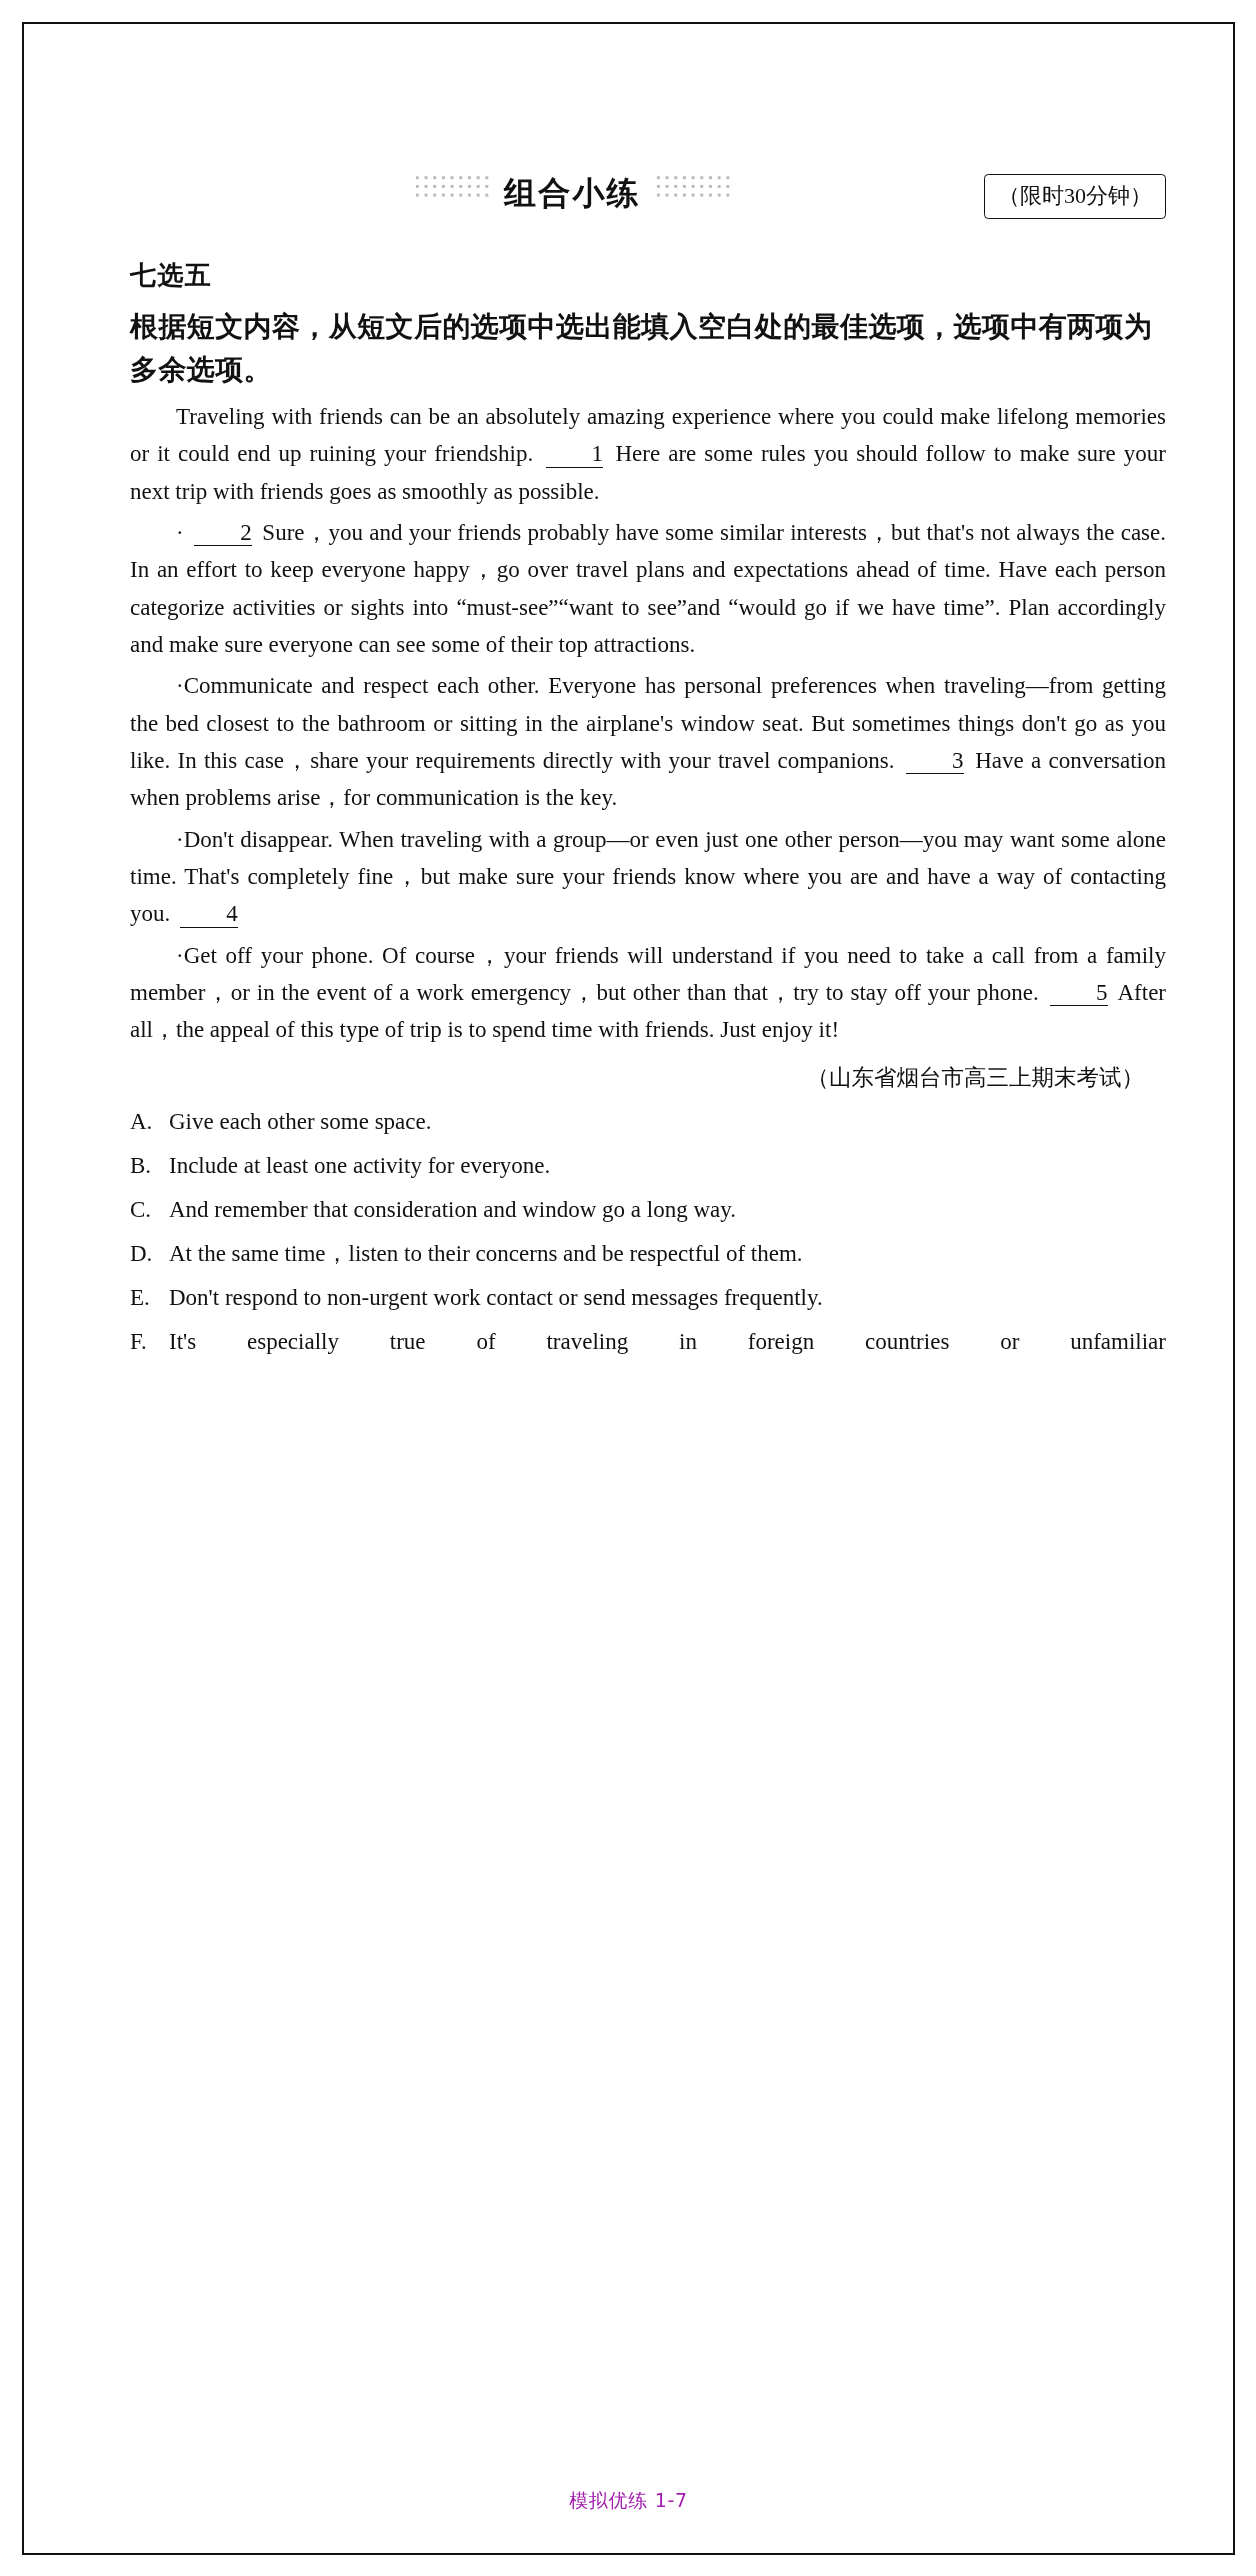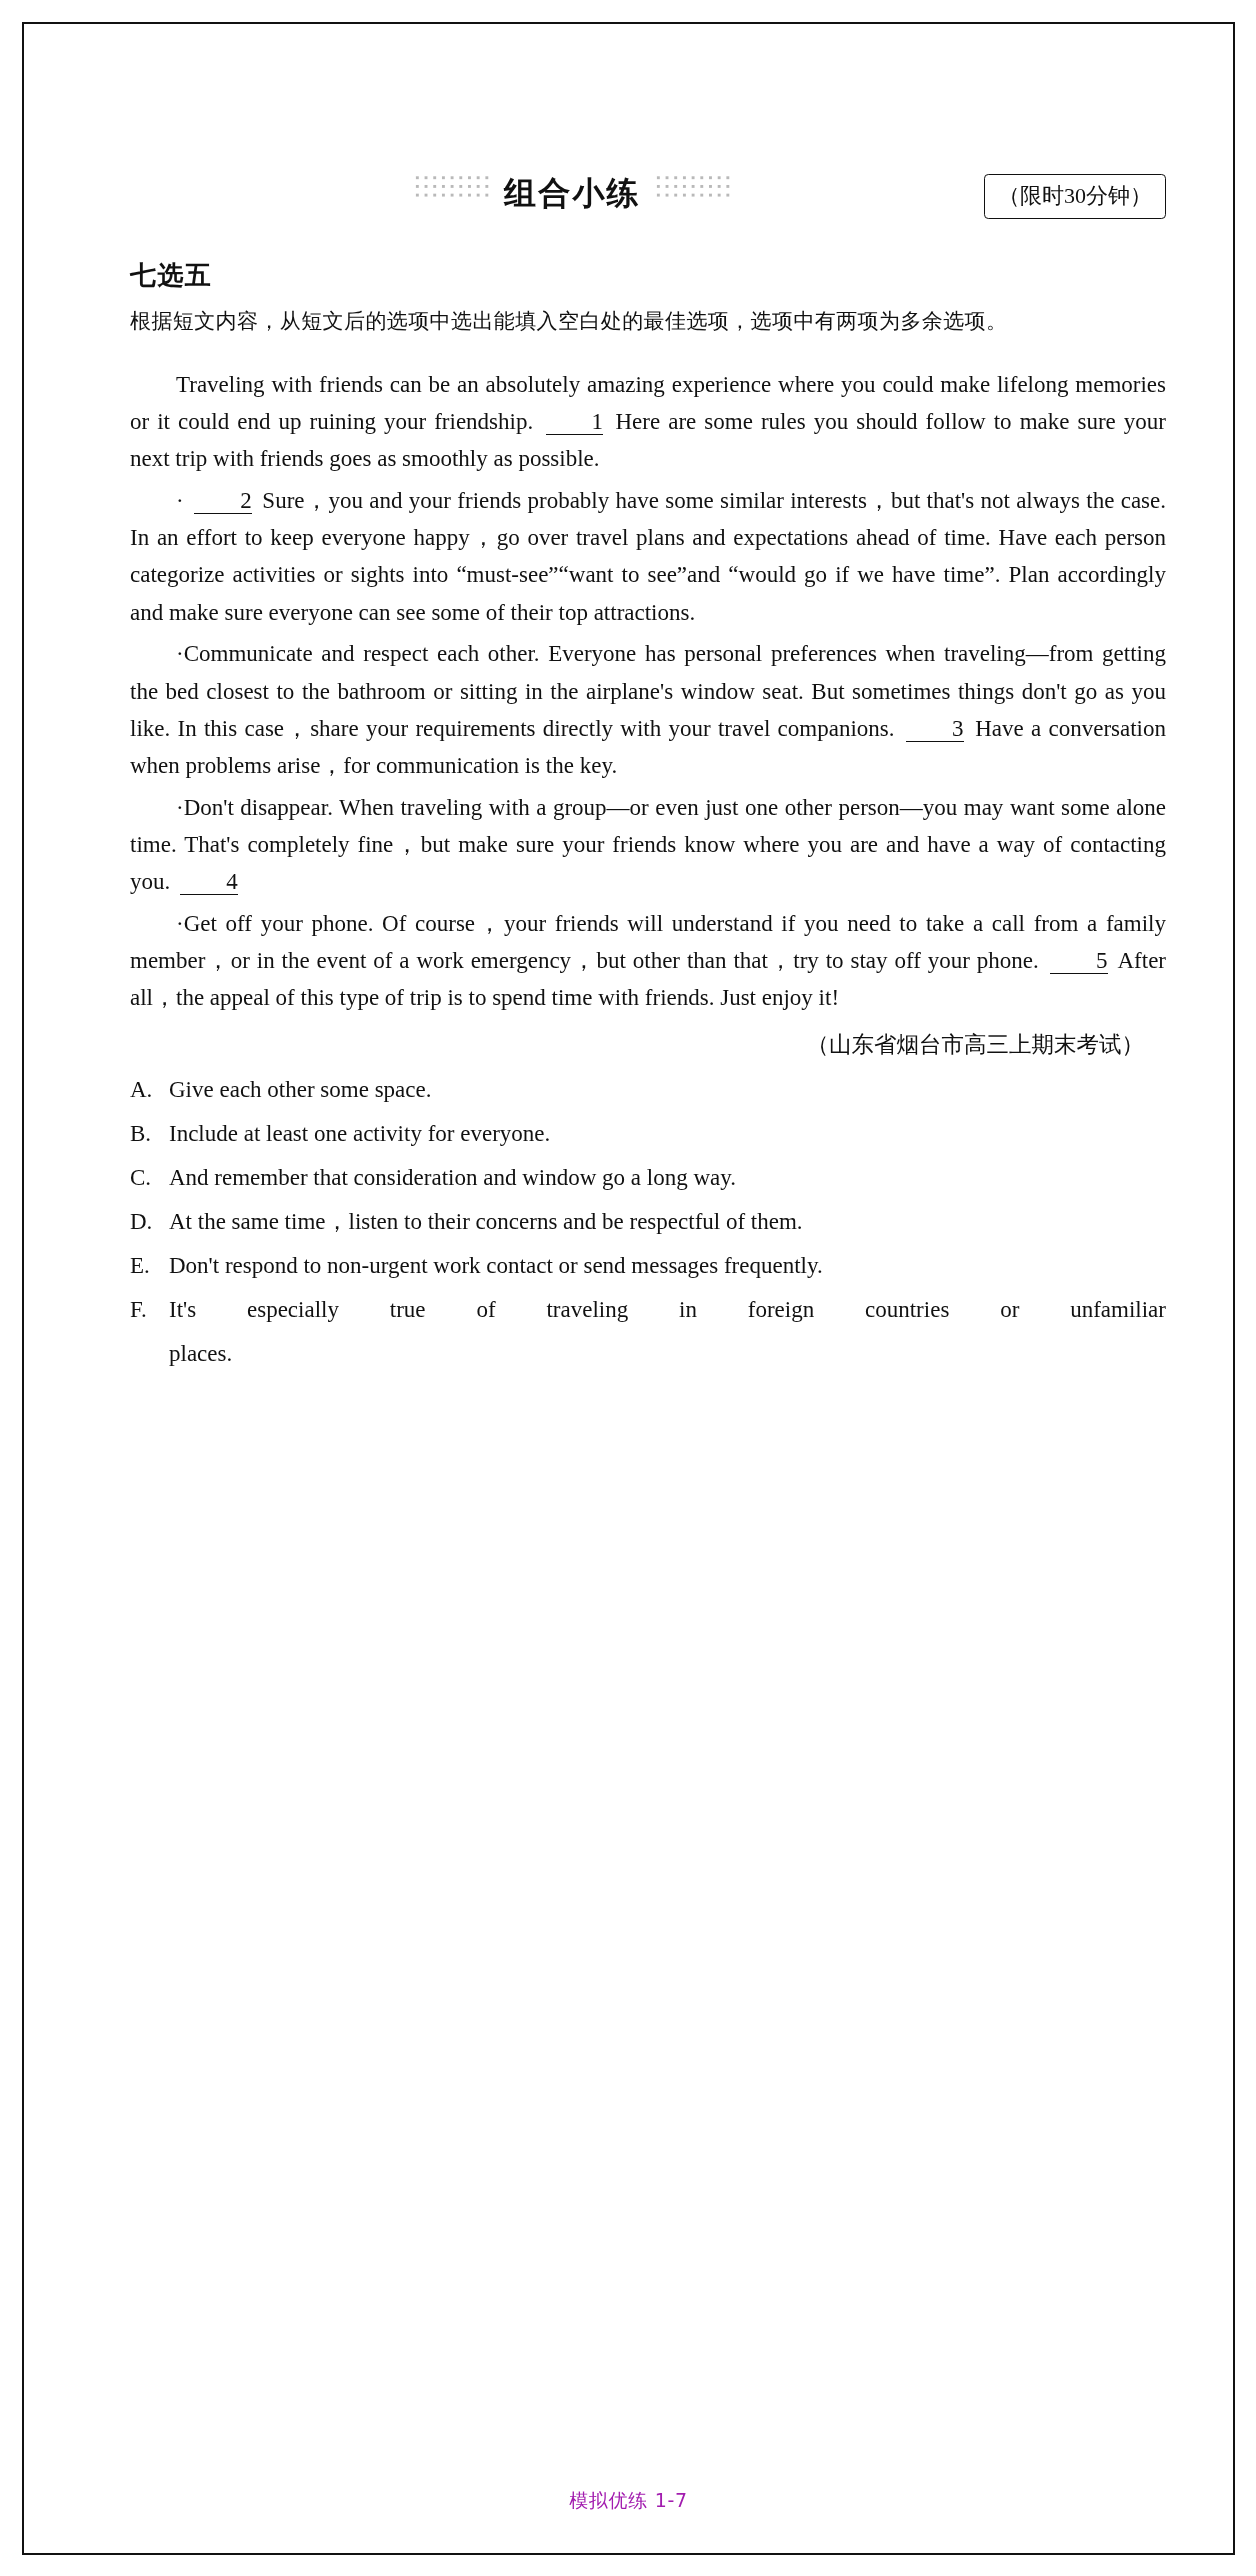--- a/index.html
+++ b/index.html
@@ -83,24 +83,25 @@
 
   
   .section-title {
     font-family: Liberation Serif, serif;
     font-weight: bold;
     font-size: 26px;
     margin: 19px 0 13px 0;
     letter-spacing: 1.4px;
   }
   .instructions {
-    font-size: 21px;
+    font-size: 28px;
     line-height: 1.52;
     letter-spacing: 0.4px;
-    margin-bottom: 28px;
+    margin-bottom: 7px;
+    font-weight: bold;
   }
 
   .para {
     font-size: 23px;
     line-height: 1.62;
     text-align: justify;
     text-justify: inter-word;
     margin: 0 0 4.3px 0;
     text-indent: 46px;
   }
@@ -250,21 +251,20 @@
           <span class="opt-letter">E.</span>
           <span class="opt-text">Don't respond to non-urgent work contact or send messages frequently.</span>
         </div>
       </div>
 
       <div class="option-wrap">
         <div class="option">
           <span class="opt-letter">F.</span>
           <span class="opt-text" style="text-align:justify; text-align-last:justify;">It's especially true of traveling in foreign countries or unfamiliar</span>
         </div>
-        <div class="opt-second-line">places.</div>
       </div>
 
     </div>
   </div>
 
   <div class="footer">模拟优练 1-7</div>
 </div>
 
 
 </body></html>

